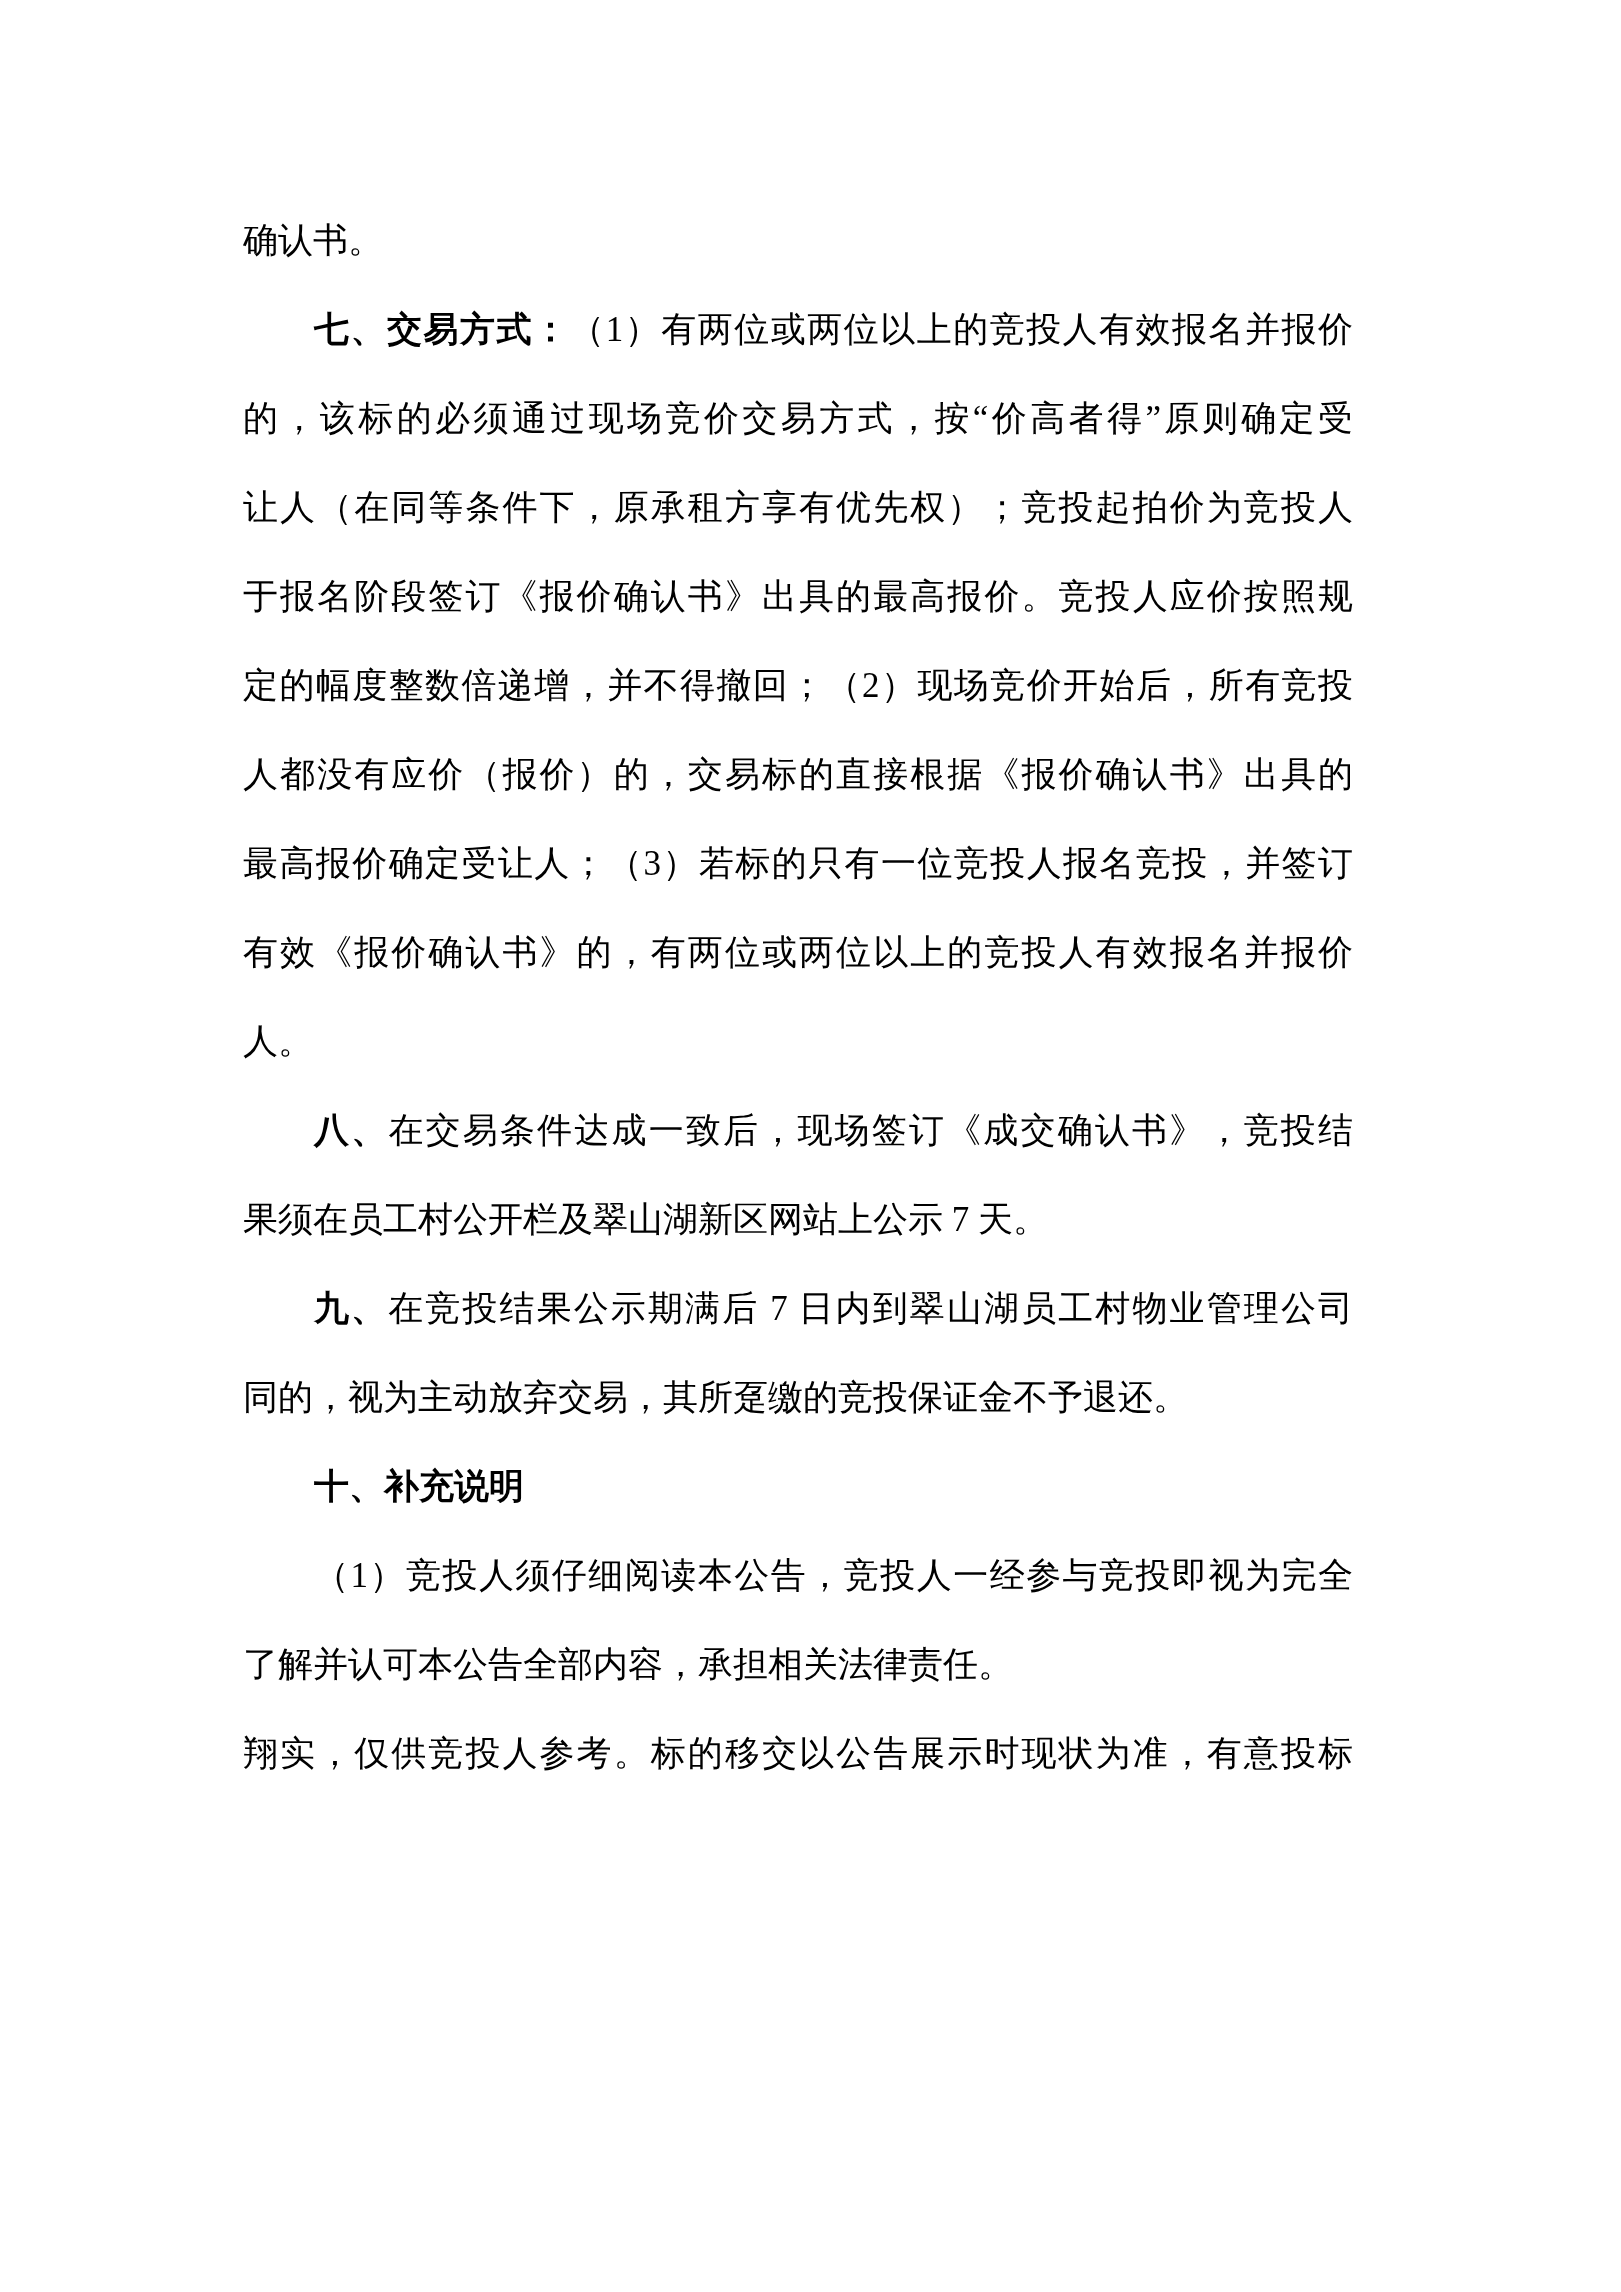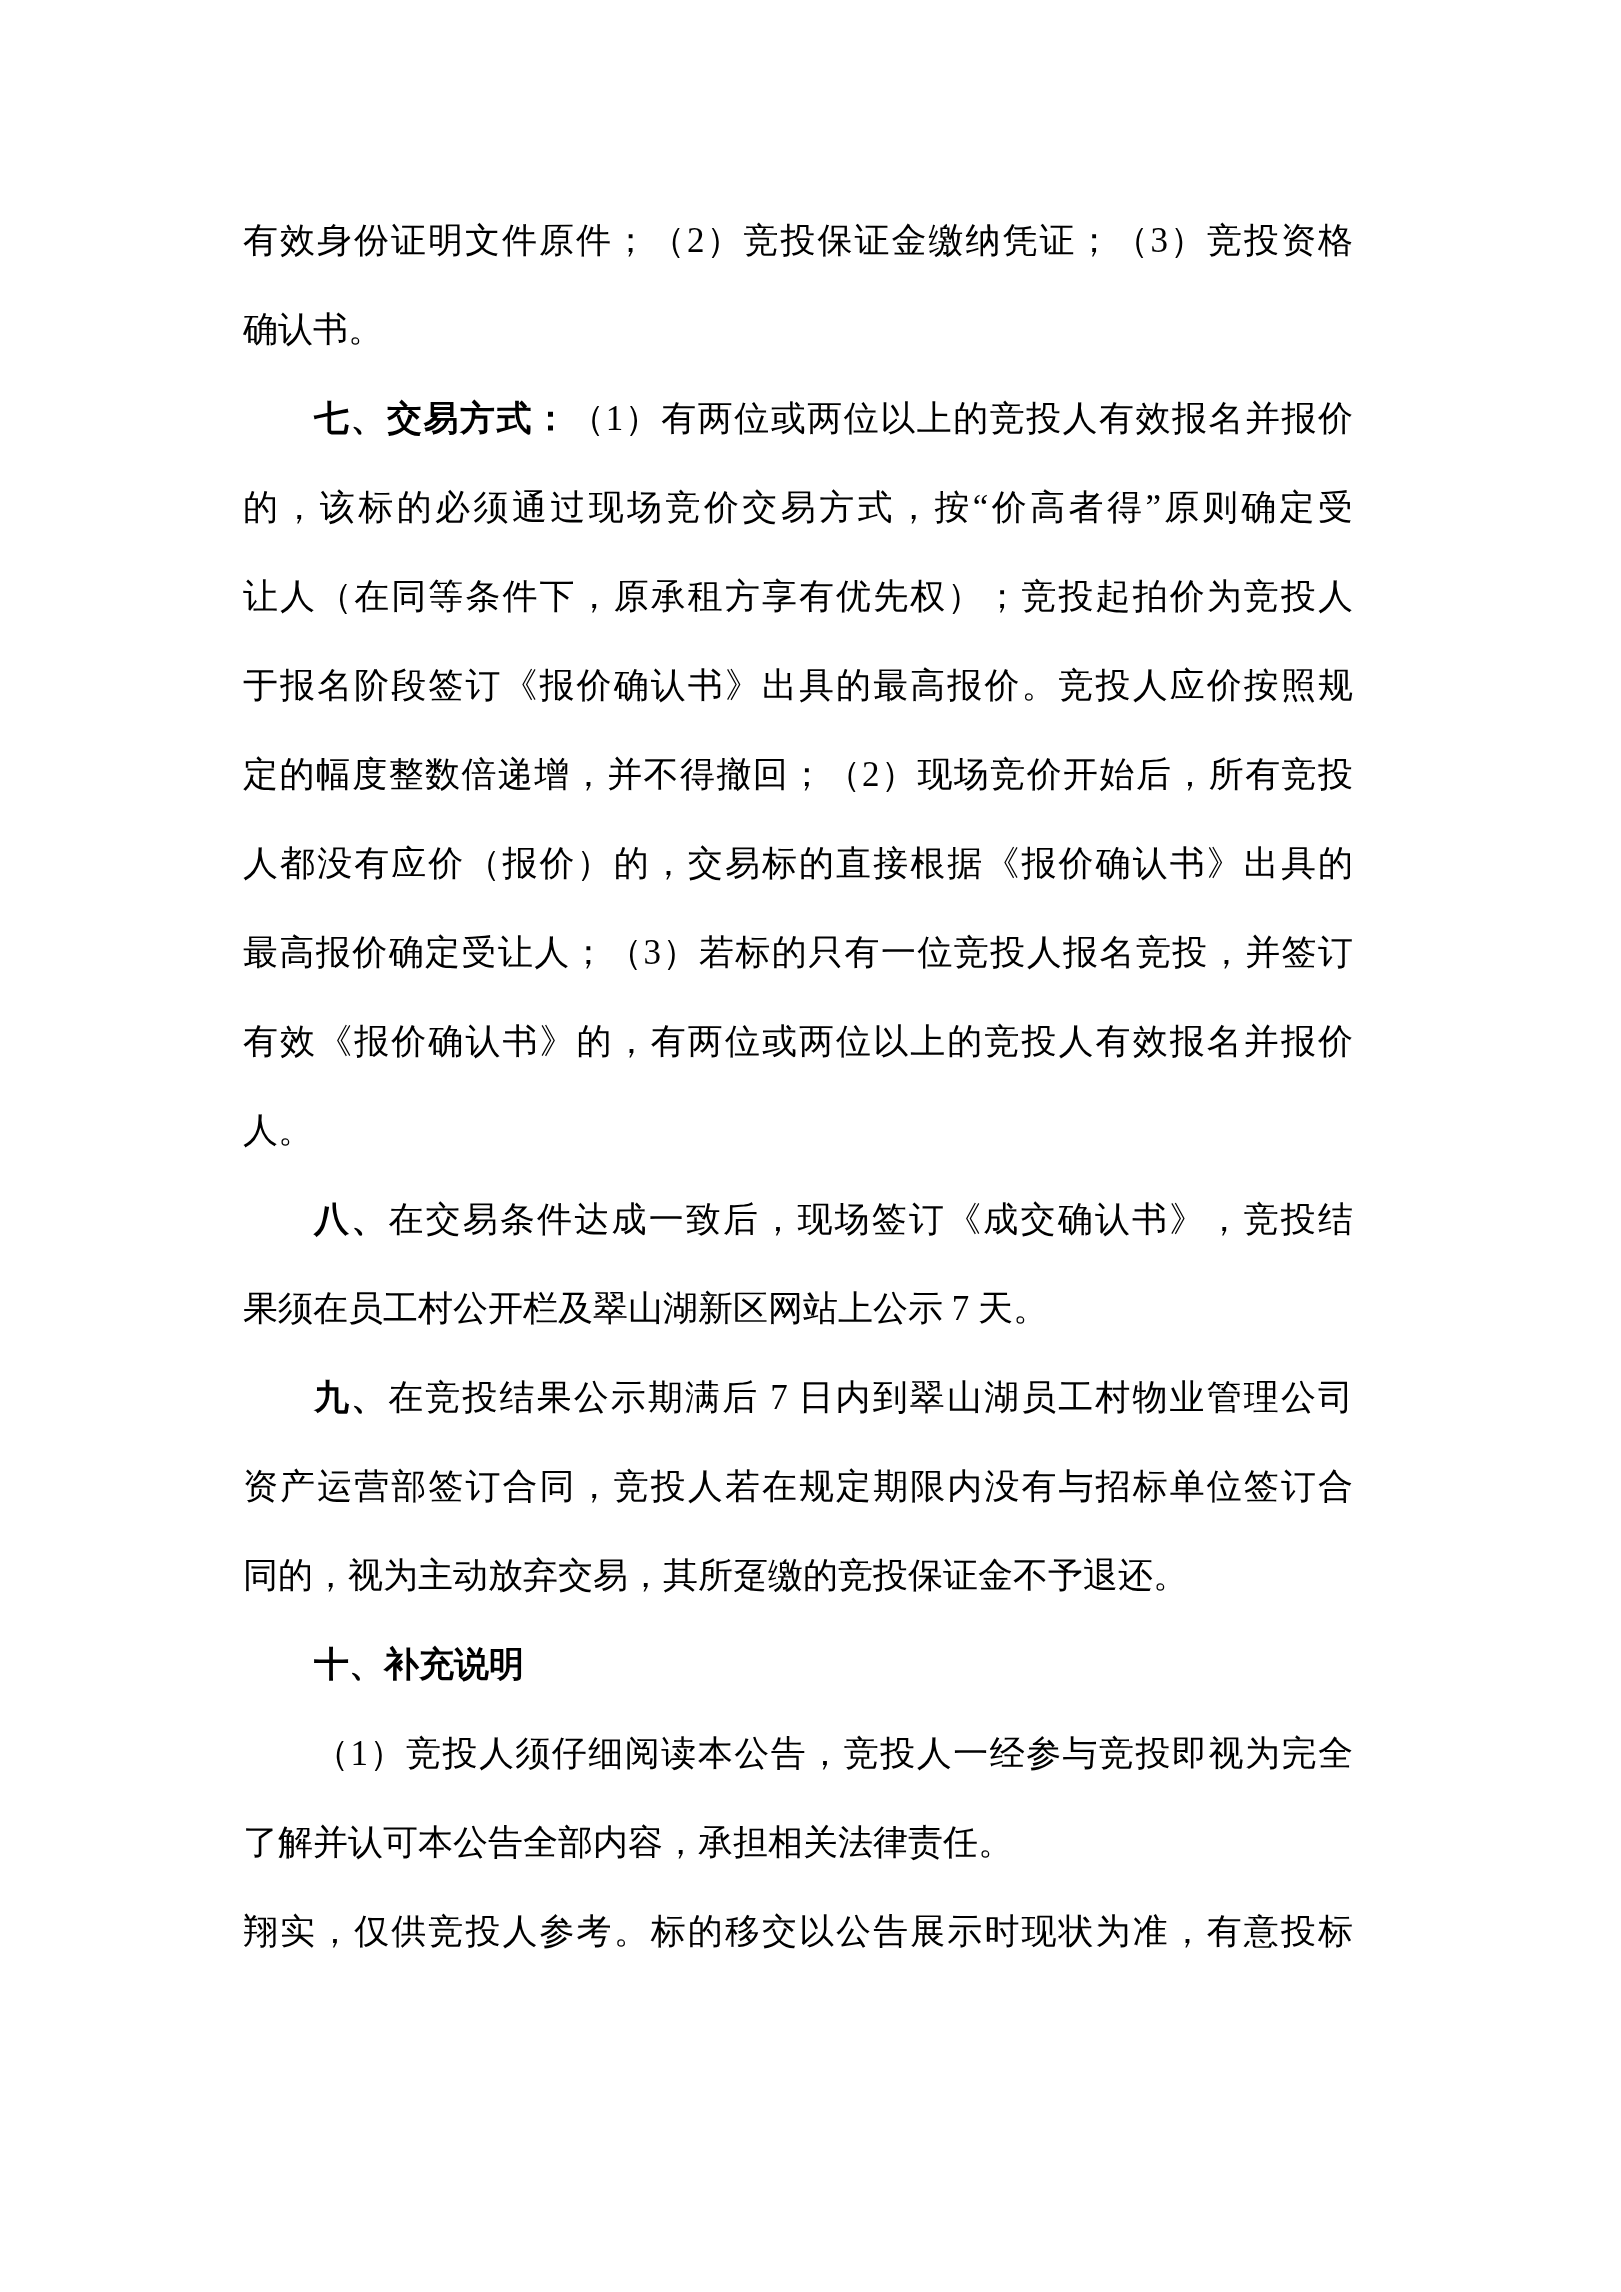--- a/index.html
+++ b/index.html
@@ -38,35 +38,33 @@
     }
     .run.bold {
       font-weight: bold;
     }
   </style>
 </head>
 <body>
 
 <div class="page">
   <div class="text-block">
-      <div class="line full"><span class="run">有效身份证明文件原件；（2）竞投保证金缴纳凭证；（3）竞投资格</span></div>
       <div class="line"><span class="run">确认书。</span></div>
       <div class="line full indent"><span class="run bold">七、交易方式：</span><span class="run">（1）有两位或两位以上的竞投人有效报名并报价</span></div>
       <div class="line full"><span class="run">的，该标的必须通过现场竞价交易方式，按“价高者得”原则确定受</span></div>
       <div class="line full"><span class="run">让人（在同等条件下，原承租方享有优先权）；竞投起拍价为竞投人</span></div>
       <div class="line full"><span class="run">于报名阶段签订《报价确认书》出具的最高报价。竞投人应价按照规</span></div>
       <div class="line full"><span class="run">定的幅度整数倍递增，并不得撤回；（2）现场竞价开始后，所有竞投</span></div>
       <div class="line full"><span class="run">人都没有应价（报价）的，交易标的直接根据《报价确认书》出具的</span></div>
       <div class="line full"><span class="run">最高报价确定受让人；（3）若标的只有一位竞投人报名竞投，并签订</span></div>
       <div class="line full"><span class="run">有效《报价确认书》的，有两位或两位以上的竞投人有效报名并报价</span></div>
       <div class="line"><span class="run">人。</span></div>
       <div class="line full indent"><span class="run bold">八、</span><span class="run">在交易条件达成一致后，现场签订《成交确认书》，竞投结</span></div>
       <div class="line"><span class="run">果须在员工村公开栏及翠山湖新区网站上公示 7 天。</span></div>
       <div class="line full indent"><span class="run bold">九、</span><span class="run">在竞投结果公示期满后 7 日内到翠山湖员工村物业管理公司</span></div>
-      <div class="line full"><span class="run">资产运营部签订合同，竞投人若在规定期限内没有与招标单位签订合</span></div>
       <div class="line"><span class="run">同的，视为主动放弃交易，其所趸缴的竞投保证金不予退还。</span></div>
       <div class="line indent"><span class="run bold">十、补充说明</span></div>
       <div class="line full indent"><span class="run">（1）竞投人须仔细阅读本公告，竞投人一经参与竞投即视为完全</span></div>
       <div class="line"><span class="run">了解并认可本公告全部内容，承担相关法律责任。</span></div>
       <div class="line full"><span class="run">翔实，仅供竞投人参考。标的移交以公告展示时现状为准，有意投标</span></div>
     </div>
 </div>
 
 
 </body></html>

